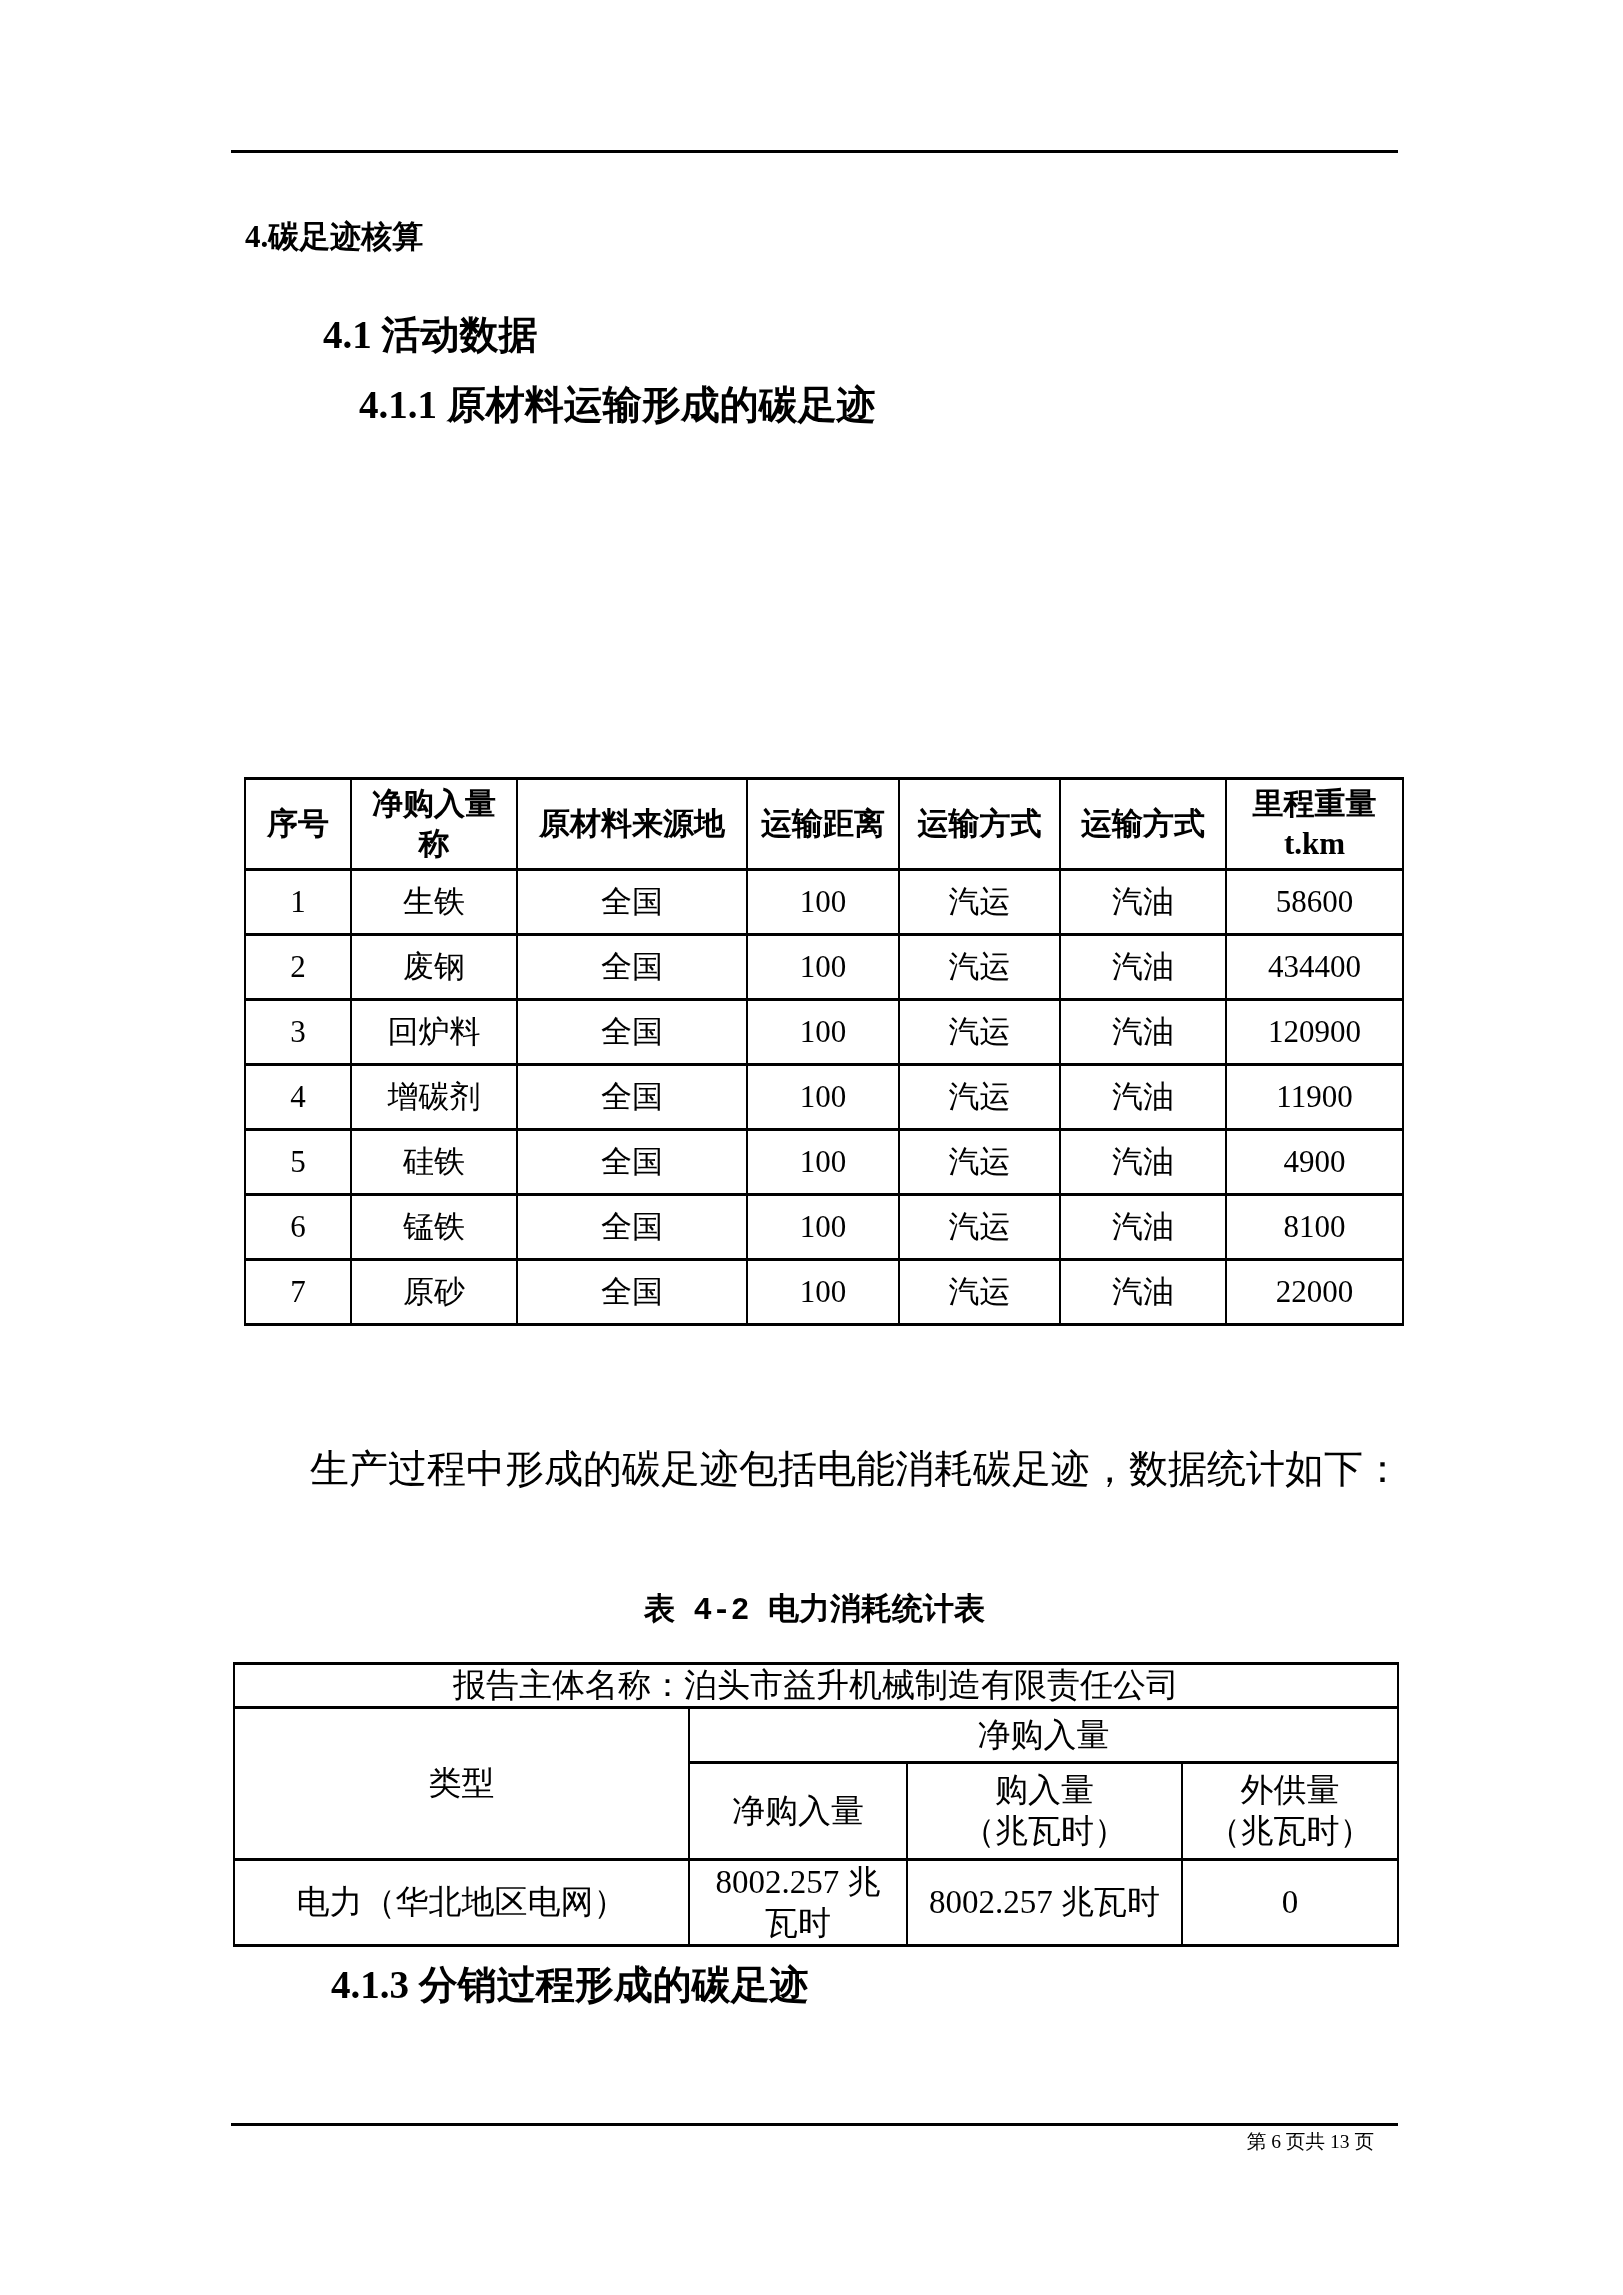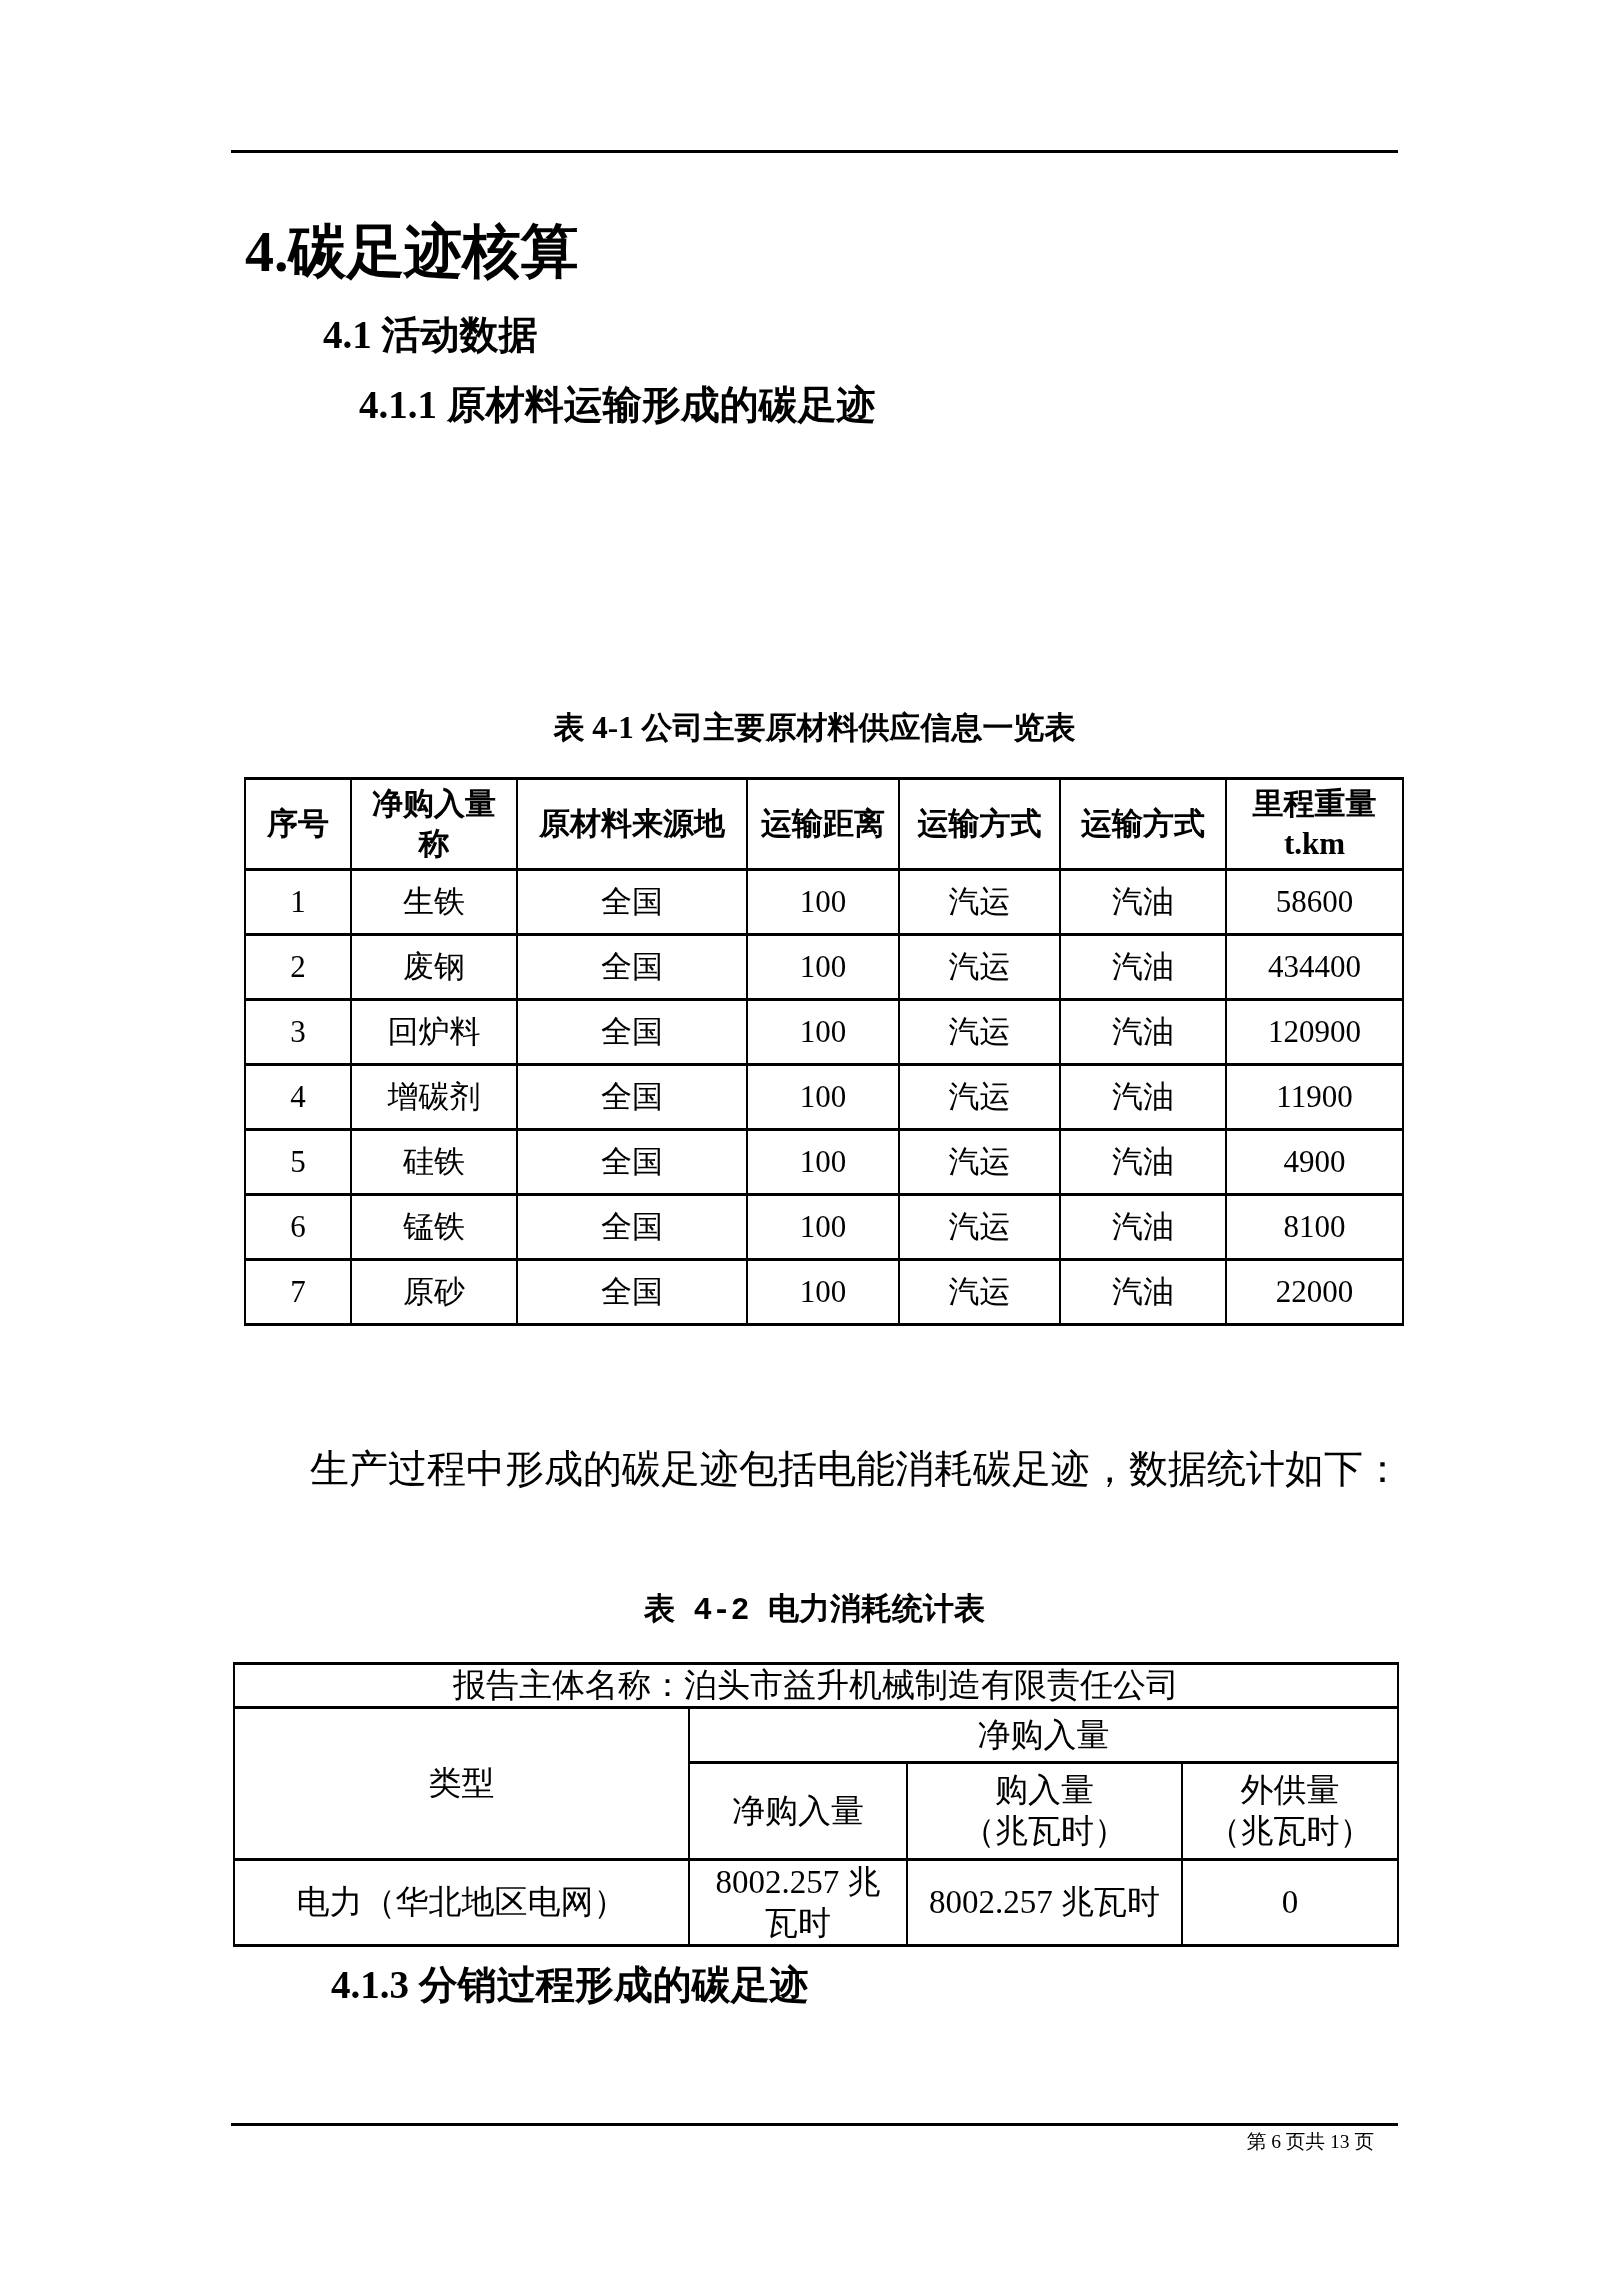--- a/index.html
+++ b/index.html
@@ -6,21 +6,21 @@
   #page{
     position:relative;
     width:1623px;height:2295px;
     background:#ffffff;
     font-family:"Liberation Serif","DejaVu Serif",serif;
     color:#000;
     overflow:hidden;
   }
   .abs{position:absolute;}
   .rule{background:#000;height:3.4px;}
-  .h1{font-size:58px;font-weight:bold;line-height:1.1;white-space:nowrap;}
+  .h1{font-size:31px;font-weight:bold;line-height:1.1;white-space:nowrap;}
   .h2{font-size:39px;font-weight:bold;line-height:1.1;white-space:nowrap;}
   .bodyline{font-size:39px;line-height:85px;white-space:nowrap;}
   .just{white-space:normal;text-align:justify;text-align-last:justify;}
   .indent{text-indent:79px;}
   .tabletitle{font-size:31px;font-weight:bold;text-align:center;line-height:1.3;}
   table{border-collapse:collapse;table-layout:fixed;}
   td,th{
     border:2.5px solid #000;
     border-top-width:3.9px;border-bottom-width:3.9px;
     text-align:center;vertical-align:middle;
@@ -44,21 +44,20 @@
 
   <div class="abs rule" style="left:231px;top:150px;width:1167px;"></div>
 
   <div class="abs h1" style="left:245px;top:220px;">4.碳足迹核算</div>
 
   <div class="abs h2" style="left:323px;top:314px;">4.1 活动数据</div>
 
   <div class="abs h2" style="left:323px;top:384px;margin-left:36px;">4.1.1 原材料运输形成的碳足迹</div>
 
 
-  <div class="abs tabletitle" style="left:231px;top:708px;width:1167px;">表 4-1  公司主要原材料供应信息一览表</div>
 
   <table id="table1" class="abs" style="left:244px;top:777px;">
     <colgroup>
       <col style="width:106px">
         <col style="width:166px">
         <col style="width:230px">
         <col style="width:152px">
         <col style="width:161px">
         <col style="width:166px">
         <col style="width:177px">

